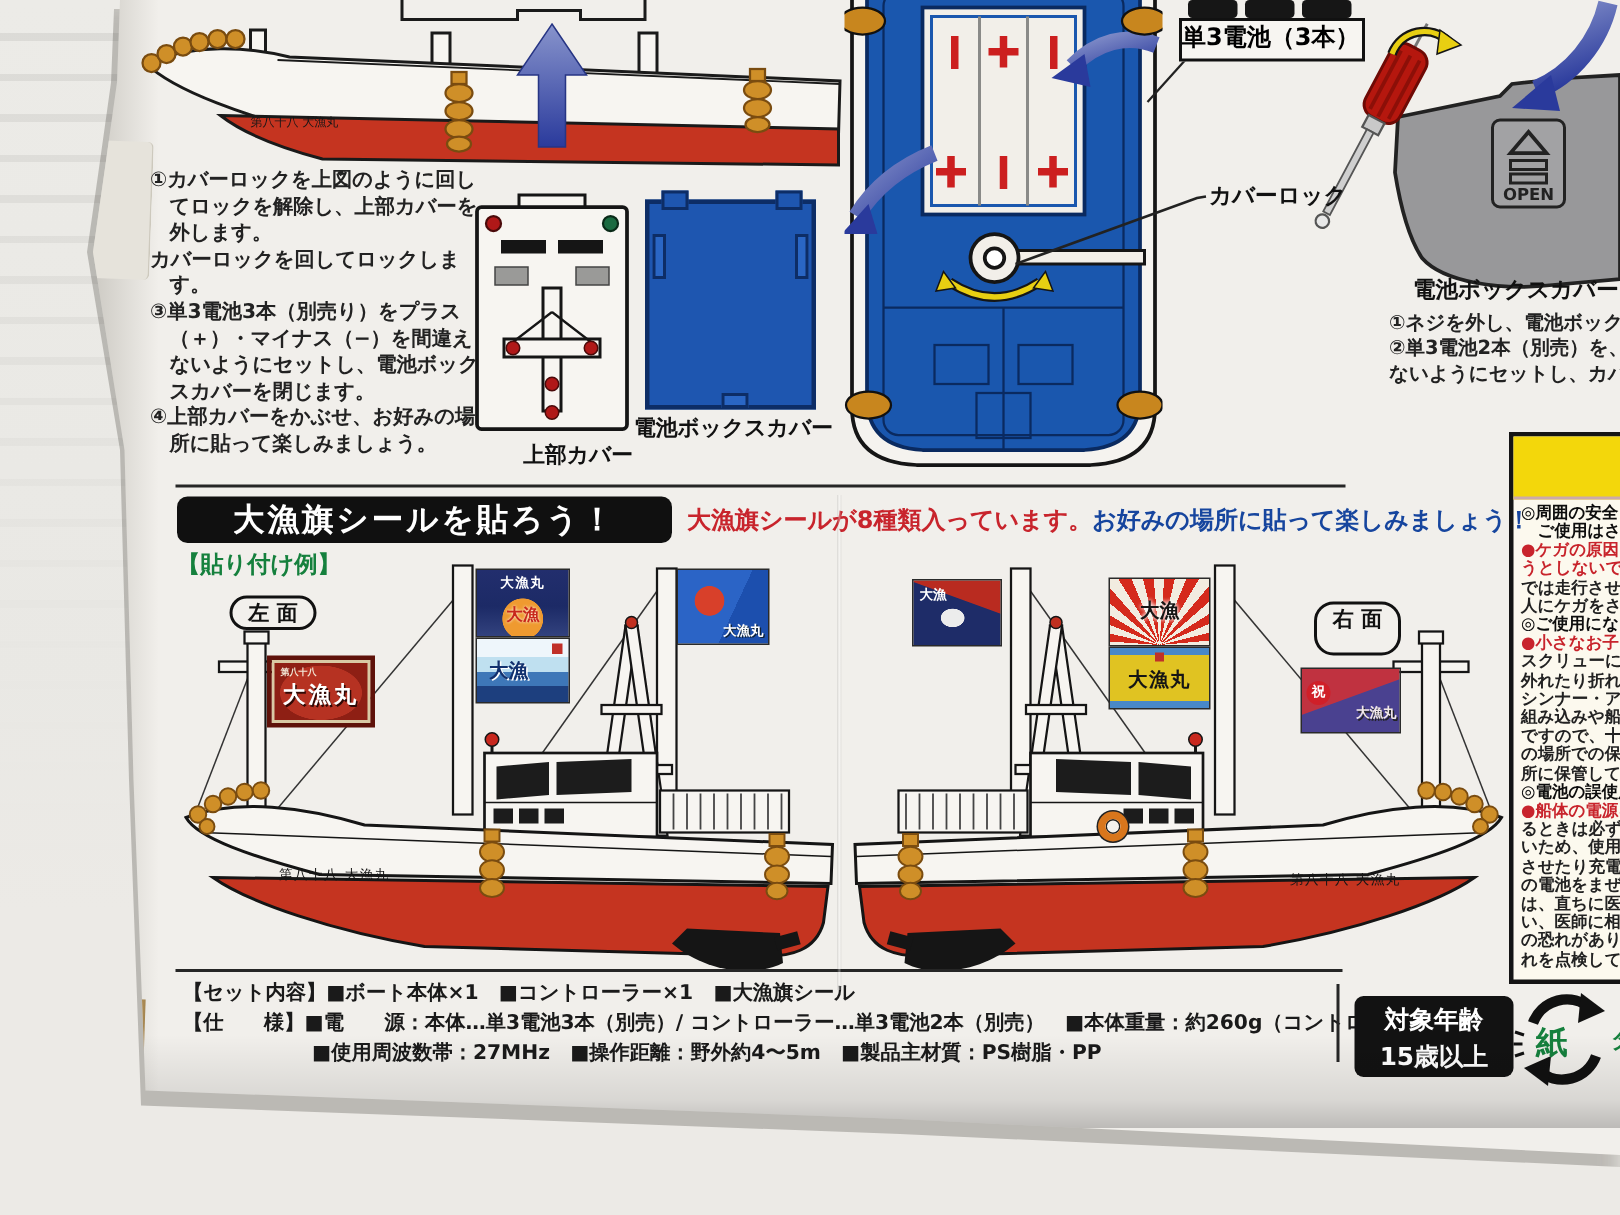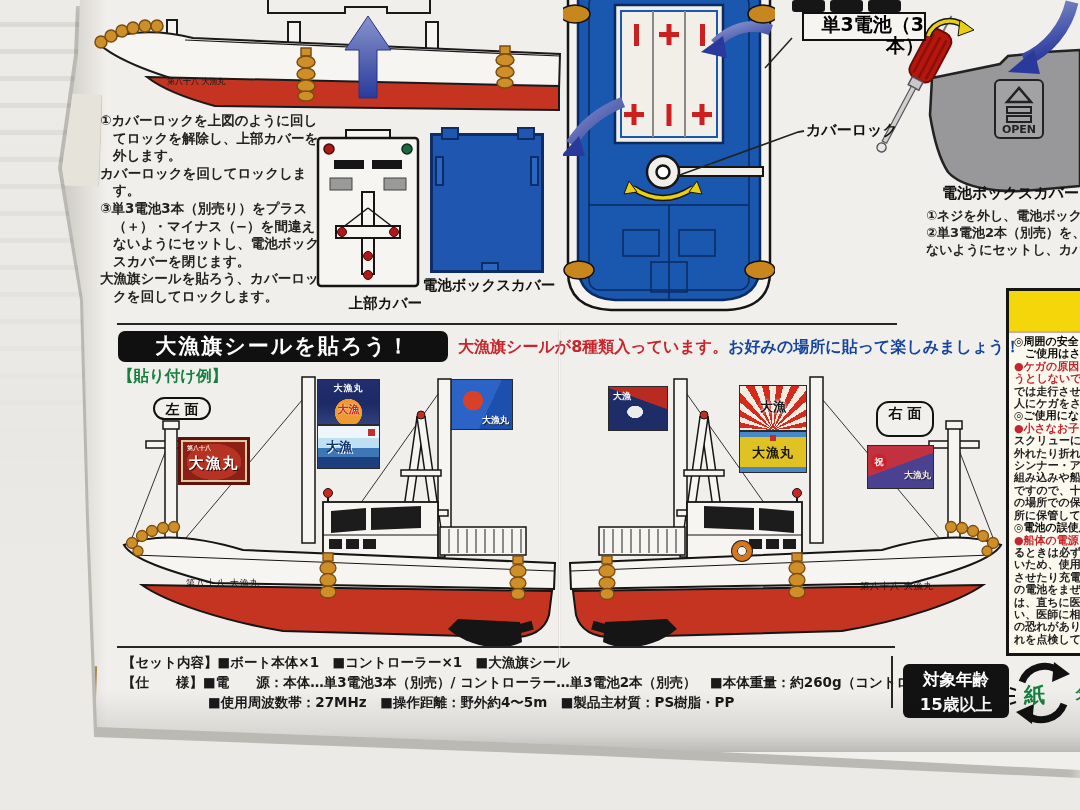--- a/index.html
+++ b/index.html
@@ -26,22 +26,22 @@
   #box .crease-v{position:absolute;left:558px;top:330px;width:3px;height:330px;
        background:linear-gradient(90deg,rgba(0,0,0,.10),rgba(255,255,255,.35),rgba(0,0,0,.06));}
   .abs{position:absolute;}
   .jp{color:#15803d;font-weight:bold;text-align:center;}
   
   .steps{width:221px;font-size:13.5px;line-height:17.6px;font-weight:bold;color:#222;}
   .steps div{padding-left:13px;text-indent:-13px;}
   .rsteps{width:210px;font-size:13px;line-height:17px;font-weight:bold;color:#222;white-space:nowrap;}
   
   .diagram-label{font-weight:bold;font-size:14.5px;color:#111;}
-  .batt-label{border:2.5px solid #111;background:#f7f5f1;font-weight:bold;font-size:19px;
-       text-align:right;line-height:21px;margin-left:16px;}
+  .batt-label{border:2.5px solid #111;background:#f7f5f1;font-weight:bold;font-size:16px;
+       text-align:left;line-height:21px;}
   
   #blue-cover{left:430px;top:133px;width:114px;height:140px;background:#1e56b0;
        border:3px solid #0d2d66;box-sizing:border-box;}
   #blue-cover .tab{position:absolute;top:-9px;width:14px;height:9px;background:#1e56b0;border:2px solid #0d2d66;}
   #blue-cover .clip{position:absolute;width:5px;height:26px;border:2px solid #0d2d66;background:#2a66c4;}
   
   #sticker-heading{left:118px;top:331px;width:330px;height:31px;background:#101010;border-radius:7px;
        color:#fff;font-weight:bold;font-size:21px;letter-spacing:2px;text-align:center;line-height:31px;}
   #sticker-note{left:458px;top:337px;font-size:16px;font-weight:bold;white-space:nowrap;}
   #sticker-note .red{color:#c8242c;} #sticker-note .blue{color:#16459e;}
@@ -136,21 +136,21 @@
         </linearGradient>
       </defs>
       <polygon points="283,16 306,50 292,50 292,98 274,98 274,50 260,50" fill="url(#bluegrad1)" stroke="#273584" stroke-width="1"></polygon>
     </svg>
     <div class="hulltext" style="left:167px;top:76px;font-size:8px;">第八十八 大漁丸</div>
 
     <div class="abs steps" style="left:100px;top:112px">
       <div>①カバーロックを上図のように回してロックを解除し、上部カバーを外します。</div>
       <div>カバーロックを回してロックします。</div>
       <div>③単3電池3本（別売り）をプラス（＋）・マイナス（−）を間違えないようにセットし、電池ボックスカバーを閉じます。</div>
-      <div>大漁旗シールを貼ろう、カバーロックを回してロックします。</div>
+      <div>④上部カバーをかぶせ、お好みの場所に貼って楽しみましょう。</div>
     </div>
 
     <svg class="abs" style="left:316px;top:126px;width:104px;height:162px" viewBox="0 0 104 162">
       <path d="M30,12 V4 H74 V12" fill="#f7f5f1" stroke="#151515" stroke-width="2"></path>
       <rect x="2" y="12" width="100" height="148" rx="3" fill="#f7f5f1" stroke="#151515" stroke-width="2.5"></rect>
       <circle cx="13" cy="23" r="5" fill="#b01818" stroke="#4a0a0a" stroke-width="1.5"></circle>
       <circle cx="91" cy="23" r="5" fill="#1a6a40" stroke="#0a2a18" stroke-width="1.5"></circle>
       <rect x="18" y="34" width="30" height="9" fill="#151515"></rect>
         <rect x="56" y="34" width="30" height="9" fill="#151515"></rect>
       <rect x="14" y="52" width="22" height="12" fill="#9a9a98" stroke="#444"></rect>

